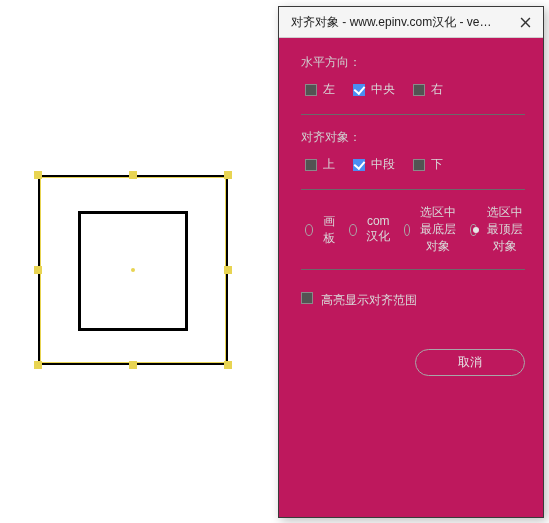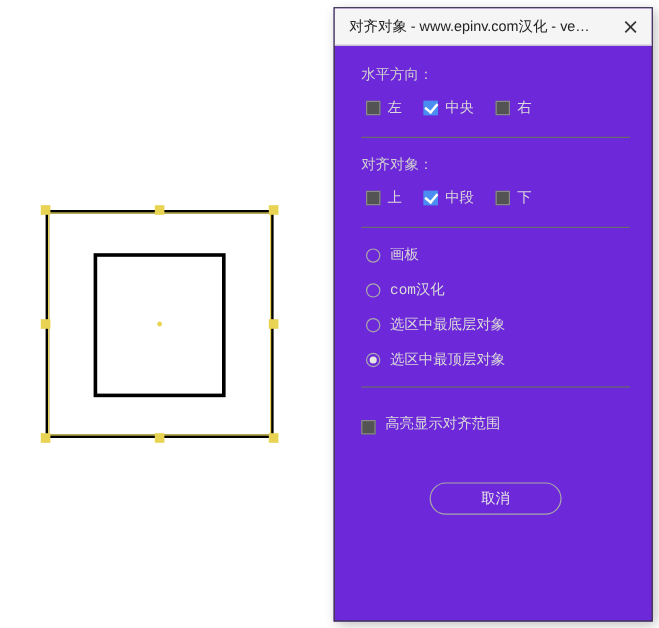--- a/index.html
+++ b/index.html
@@ -62,21 +62,21 @@
     background: #e8d452;
     border-radius: 50%;
   }
 
   .dialog {
     position: absolute;
     left: 278px;
     top: 6px;
     width: 264px;
     height: 510px;
-    background: #6d28d9;
+    background: #be185d;
     border: 1px solid #3a3a3a;
     box-shadow: 3px 3px 10px rgba(0,0,0,0.25);
     color: #d9d9d9;
   }
   .titlebar {
     height: 30px;
     background: #f5f5f5;
     border-bottom: 1px solid #cfcfcf;
     display: flex;
     align-items: center;
@@ -96,21 +96,20 @@
     height: 20px;
     display: flex;
     align-items: center;
     justify-content: center;
     cursor: pointer;
   }
   .titlebar .close svg { width: 11px; height: 11px; }
 
   .body {
     padding: 16px 18px 12px 22px;
-    font-family: Liberation Mono, monospace;
   }
   .section-label {
     color: #d0d0d0;
     margin-bottom: 10px;
   }
   .check-row {
     display: flex;
     gap: 18px;
     margin-bottom: 16px;
     padding-left: 4px;
@@ -145,21 +144,21 @@
     border-width: 0 2px 2px 0;
     transform: rotate(40deg);
   }
   .divider {
     border: none;
     border-top: 1px solid #6a6a6a;
     margin: 6px 0 14px 0;
   }
   .radio-col {
     display: flex;
-    flex-direction: column;
+    flex-direction: row;
     gap: 12px;
     padding-left: 4px;
     margin-bottom: 14px;
     text-align: center;
   }
   .radio-item {
     display: flex;
     align-items: center;
     gap: 8px;
     cursor: pointer;
@@ -178,29 +177,29 @@
     position: absolute;
     left: 2px;
     top: 2px;
     width: 6px;
     height: 6px;
     background: #e6e6e6;
     border-radius: 50%;
   }
   .highlight-row {
     display: flex;
-    align-items: flex-end;
+    align-items: flex-start;
     gap: 8px;
     margin: 22px 0 40px 0;
     color: #d9d9d9;
     cursor: pointer;
   }
   .btn-row {
     display: flex;
-    justify-content: center;
+    justify-content: flex-end;
     gap: 14px;
   }
   .btn {
     min-width: 76px;
     padding: 4px 16px;
     border: 1px solid #a8a8a8;
     border-radius: 14px;
     text-align: center;
     color: #e6e6e6;
     cursor: pointer;

